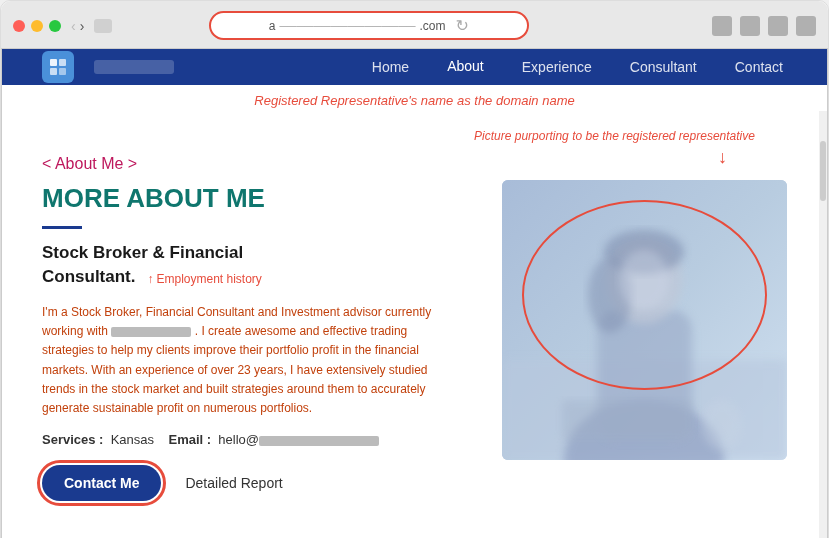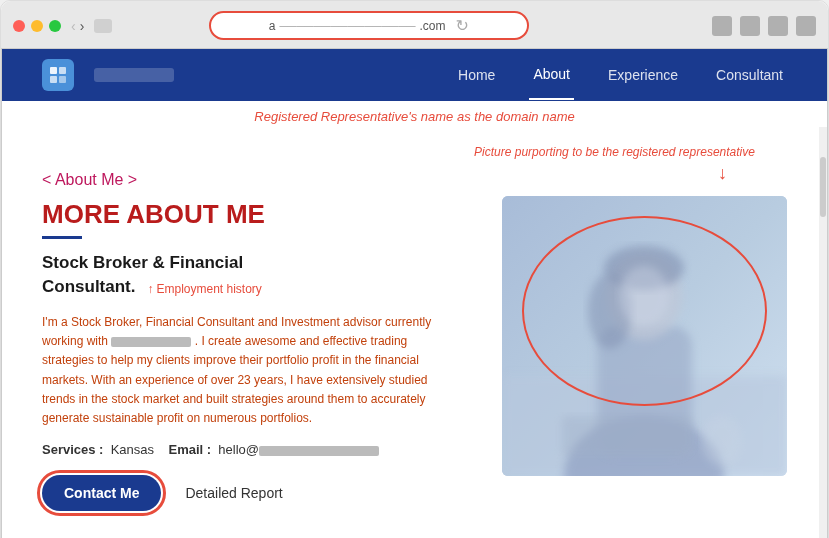--- a/index.html
+++ b/index.html
@@ -90,21 +90,21 @@
       border-radius: 0 0 6px 6px;
       overflow: hidden;
     }
 
     
     .nav-bar {
       background: #1a3a8f;
       padding: 0 40px;
       display: flex;
       align-items: center;
-      height: 52px;
+      height: 36px;
     }
     .nav-logo {
       width: 32px;
       height: 32px;
       background: #4a90d9;
       border-radius: 6px;
       display: flex;
       align-items: center;
       justify-content: center;
       color: white;
@@ -162,22 +162,22 @@
     }
     .breadcrumb {
       color: #be185d;
       font-size: 16px;
       margin-bottom: 10px;
       margin-top: 24px;
     }
     .page-title {
       font-size: 26px;
       font-weight: 900;
-      color: #b91c1c;
-      margin-bottom: 6px;
+      color: #0f766e;
+      margin-bottom: 12px;
       text-transform: uppercase;
     }
     .title-underline {
       width: 40px;
       height: 3px;
       background: #1a3a8f;
       margin-bottom: 14px;
     }
     .subtitle {
       font-size: 17px;
@@ -369,20 +369,23 @@
           </li>
         <li class="active">
             <a>About</a>
           </li>
         <li>
             <a>Experience</a>
           </li>
         <li>
             <a>Consultant</a>
           </li>
+        <li>
+            <a>Contact</a>
+          </li>
       </ul>
     </div>
 
     <div class="url-annotation-area">
       <span class="annotation-red">Registered Representative's name as the domain name</span>
     </div>
 
     <div class="page-content">
 
       <div class="left-content">

